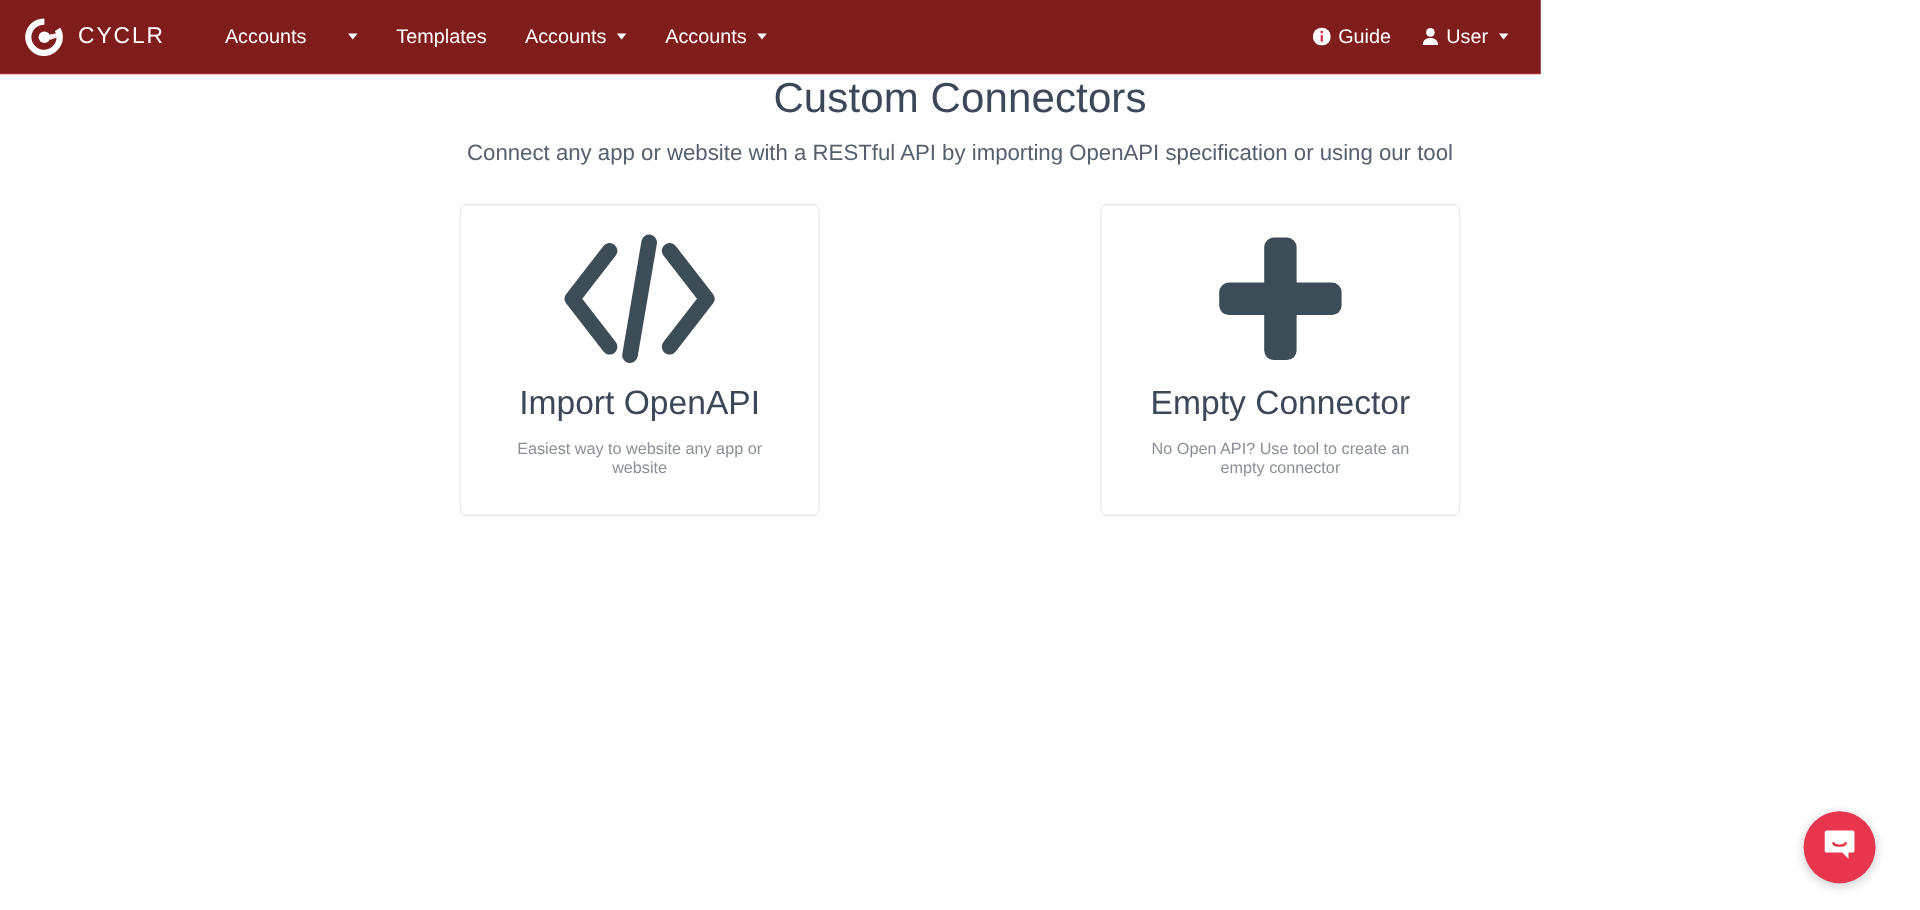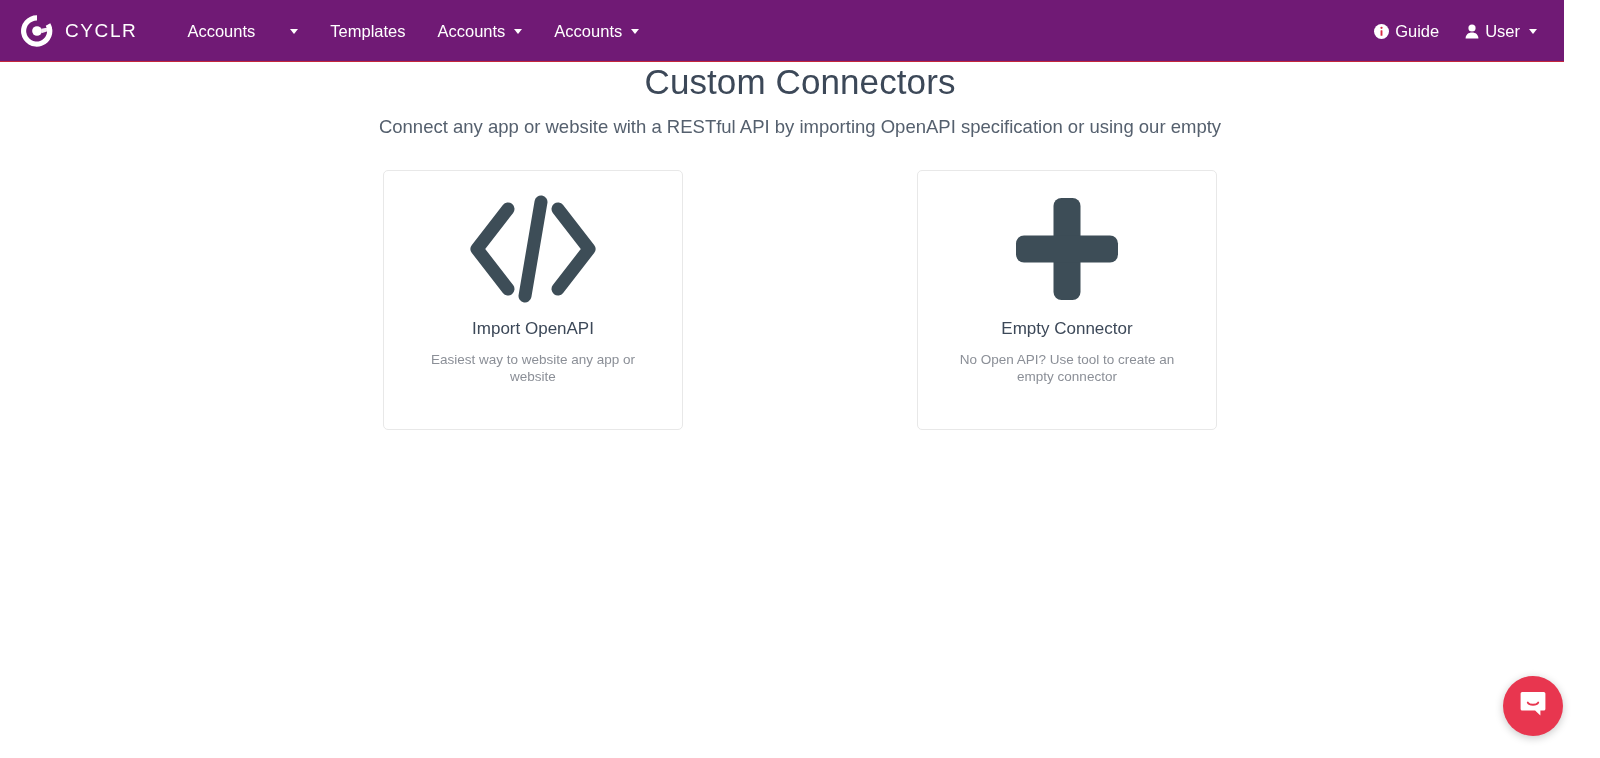--- a/index.html
+++ b/index.html
@@ -10,24 +10,25 @@
     height: 758px;
     overflow: hidden;
     background: #ffffff;
     font-family: "Liberation Sans", sans-serif;
   }
 
   
   .navbar {
     position: absolute;
     top: 0; left: 0;
-    width: 1564px;
+    width: 1284px;
     height: 62px;
-    background: #701a75;
-    display: flex;
+    background: #7f1d1d;
+    display: flex;
+    align-items: center;
     padding: 0 14px 0 10px;
     border-bottom: 1px solid #c4263d;
   }
   .brand {
     display: flex;
     align-items: center;
     gap: 9px;
     margin-right: 26px;
     padding: 0 8px;
     height: 62px;
@@ -114,21 +115,21 @@
     padding-top: 8px;
   }
 
   .card-icon {
     height: 140px;
     display: flex;
     align-items: center;
     justify-content: center;
   }
   .card-title {
-    font-size: 17px;
+    font-size: 28px;
     font-weight: 400;
     color: #3c4858;
     text-align: center;
     line-height: 1.2;
   }
   .card-desc {
     margin-top: 13px;
     width: 252px;
     font-size: 13.5px;
     color: #8b8f97;
@@ -210,21 +211,21 @@
       </span>
       <span>User</span>
       <span class="caret"></span>
     </a>
   </div>
 </div>
 
 <div class="page">
 
   <h1 class="page-title">Custom Connectors</h1>
-  <p class="page-subtitle">Connect any app or website with a RESTful API by importing OpenAPI specification or using our empty</p>
+  <p class="page-subtitle">Connect any app or website with a RESTful API by importing OpenAPI specification or using our tool</p>
 
   <div class="card-row">
 
     <div class="card">
       <div class="card-icon">
         <svg width="132" height="108" viewBox="0 0 132 108" aria-hidden="true">
           <g fill="none" stroke="#3d4d57" stroke-width="13" stroke-linecap="round" stroke-linejoin="round">
             <polyline points="41,14 10,54 41,94"></polyline>
             <polyline points="91,14 122,54 91,94"></polyline>
             <line x1="74" y1="7" x2="58" y2="101"></line>

